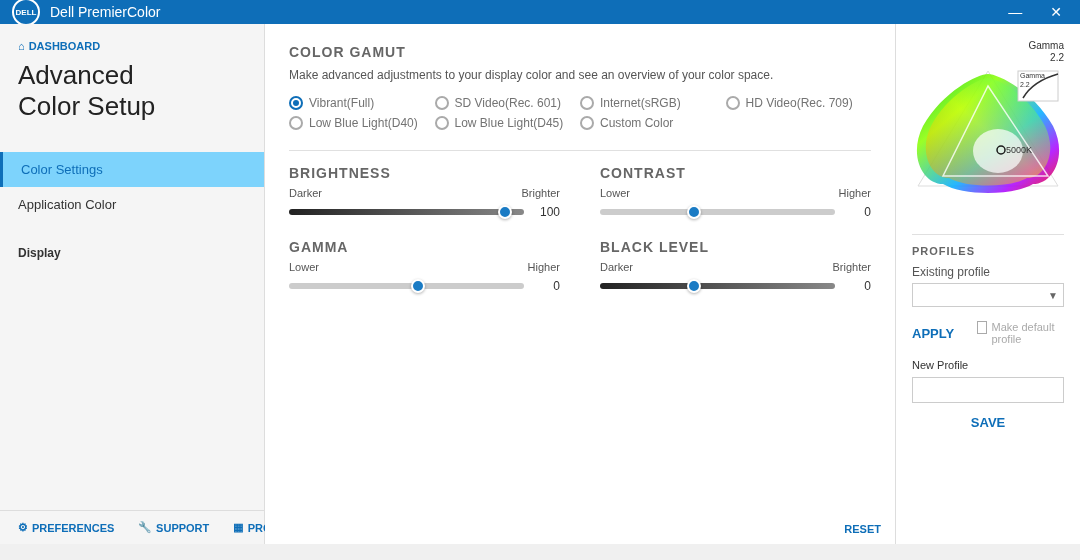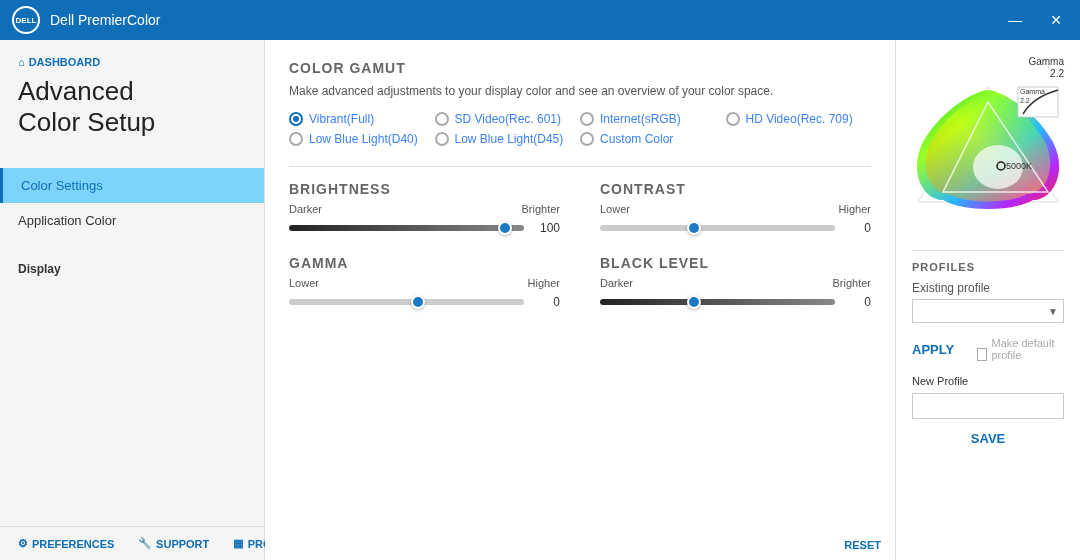--- a/index.html
+++ b/index.html
@@ -1,21 +1,21 @@
 <!DOCTYPE html>
 <html><head>
   <meta charset="utf-8">
   <style>
     * { margin: 0; padding: 0; box-sizing: border-box; }
     body { width: 1080px; height: 560px; font-family: 'Segoe UI', Arial, sans-serif; font-size: 13px; background: #f0f0f0; overflow: hidden; }
 
     
     #titlebar {
       background: #0e6eb8;
-      height: 40px;
+      height: 24px;
       display: flex;
       align-items: center;
       padding: 0 12px;
       color: white;
     }
     #titlebar .logo-circle {
       width: 28px; height: 28px;
       border: 2px solid white;
       border-radius: 50%;
       display: flex; align-items: center; justify-content: center;
@@ -73,21 +73,21 @@
     .radio-row { display: flex; align-items: center; gap: 6px; cursor: pointer; }
     .radio-outer {
       width: 14px; height: 14px;
       border-radius: 50%;
       border: 2px solid #aaa;
       display: flex; align-items: center; justify-content: center;
       flex-shrink: 0;
     }
     .radio-outer.selected { border-color: #0e6eb8; }
     .radio-inner { width: 6px; height: 6px; border-radius: 50%; background: #0e6eb8; }
-    .radio-label { font-size: 12px; color: #3b82f6; }
+    .radio-label { font-size: 12px; color: #737373; }
 
     
     .sliders-grid { display: grid; grid-template-columns: 1fr 1fr; gap: 0 40px; }
     .slider-section { margin-bottom: 18px; }
     .slider-section-title { font-size: 14px; font-weight: 600; color: #666; letter-spacing: 1px; text-transform: uppercase; margin-bottom: 6px; }
     .slider-labels { display: flex; justify-content: space-between; font-size: 11px; color: #555; margin-bottom: 4px; }
     .slider-row { display: flex; align-items: center; gap: 12px; }
     .slider-wrap { flex: 1; position: relative; height: 18px; display: flex; align-items: center; }
     .slider-track {
       width: 100%; height: 6px; border-radius: 3px;
@@ -132,21 +132,21 @@
     .profile-label { font-size: 12px; color: #555; margin-bottom: 4px; }
     .profile-select-wrap { position: relative; margin-bottom: 14px; }
     .profile-select {
       width: 100%; padding: 4px 8px; border: 1px solid #ccc; background: white;
       font-size: 12px; appearance: none; cursor: pointer;
     }
     .profile-select-arrow { position: absolute; right: 6px; top: 50%; transform: translateY(-50%); pointer-events: none; font-size: 10px; color: #666; }
 
     .apply-row { display: flex; align-items: center; gap: 12px; margin-bottom: 14px; }
     .apply-btn { color: #0e6eb8; font-size: 13px; font-weight: 600; cursor: pointer; background: none; border: none; }
-    .checkbox-wrap { display: flex; align-items: flex-end; gap: 4px; padding-left: 11px; }
+    .checkbox-wrap { display: flex; align-items: flex-start; gap: 4px; padding-left: 11px; }
     .checkbox-box { width: 13px; height: 13px; border: 1px solid #aaa; background: white; }
     .checkbox-label { font-size: 11px; color: #aaa; }
 
     .new-profile-label { font-size: 11px; color: #333; margin-bottom: 6px; }
     .new-profile-input { width: 100%; padding: 5px 8px; border: 1px solid #ccc; font-size: 12px; margin-bottom: 12px; }
     .save-btn { color: #0e6eb8; font-size: 13px; font-weight: 600; cursor: pointer; background: none; border: none; }
 
     
     .reset-area {
       position: absolute;

